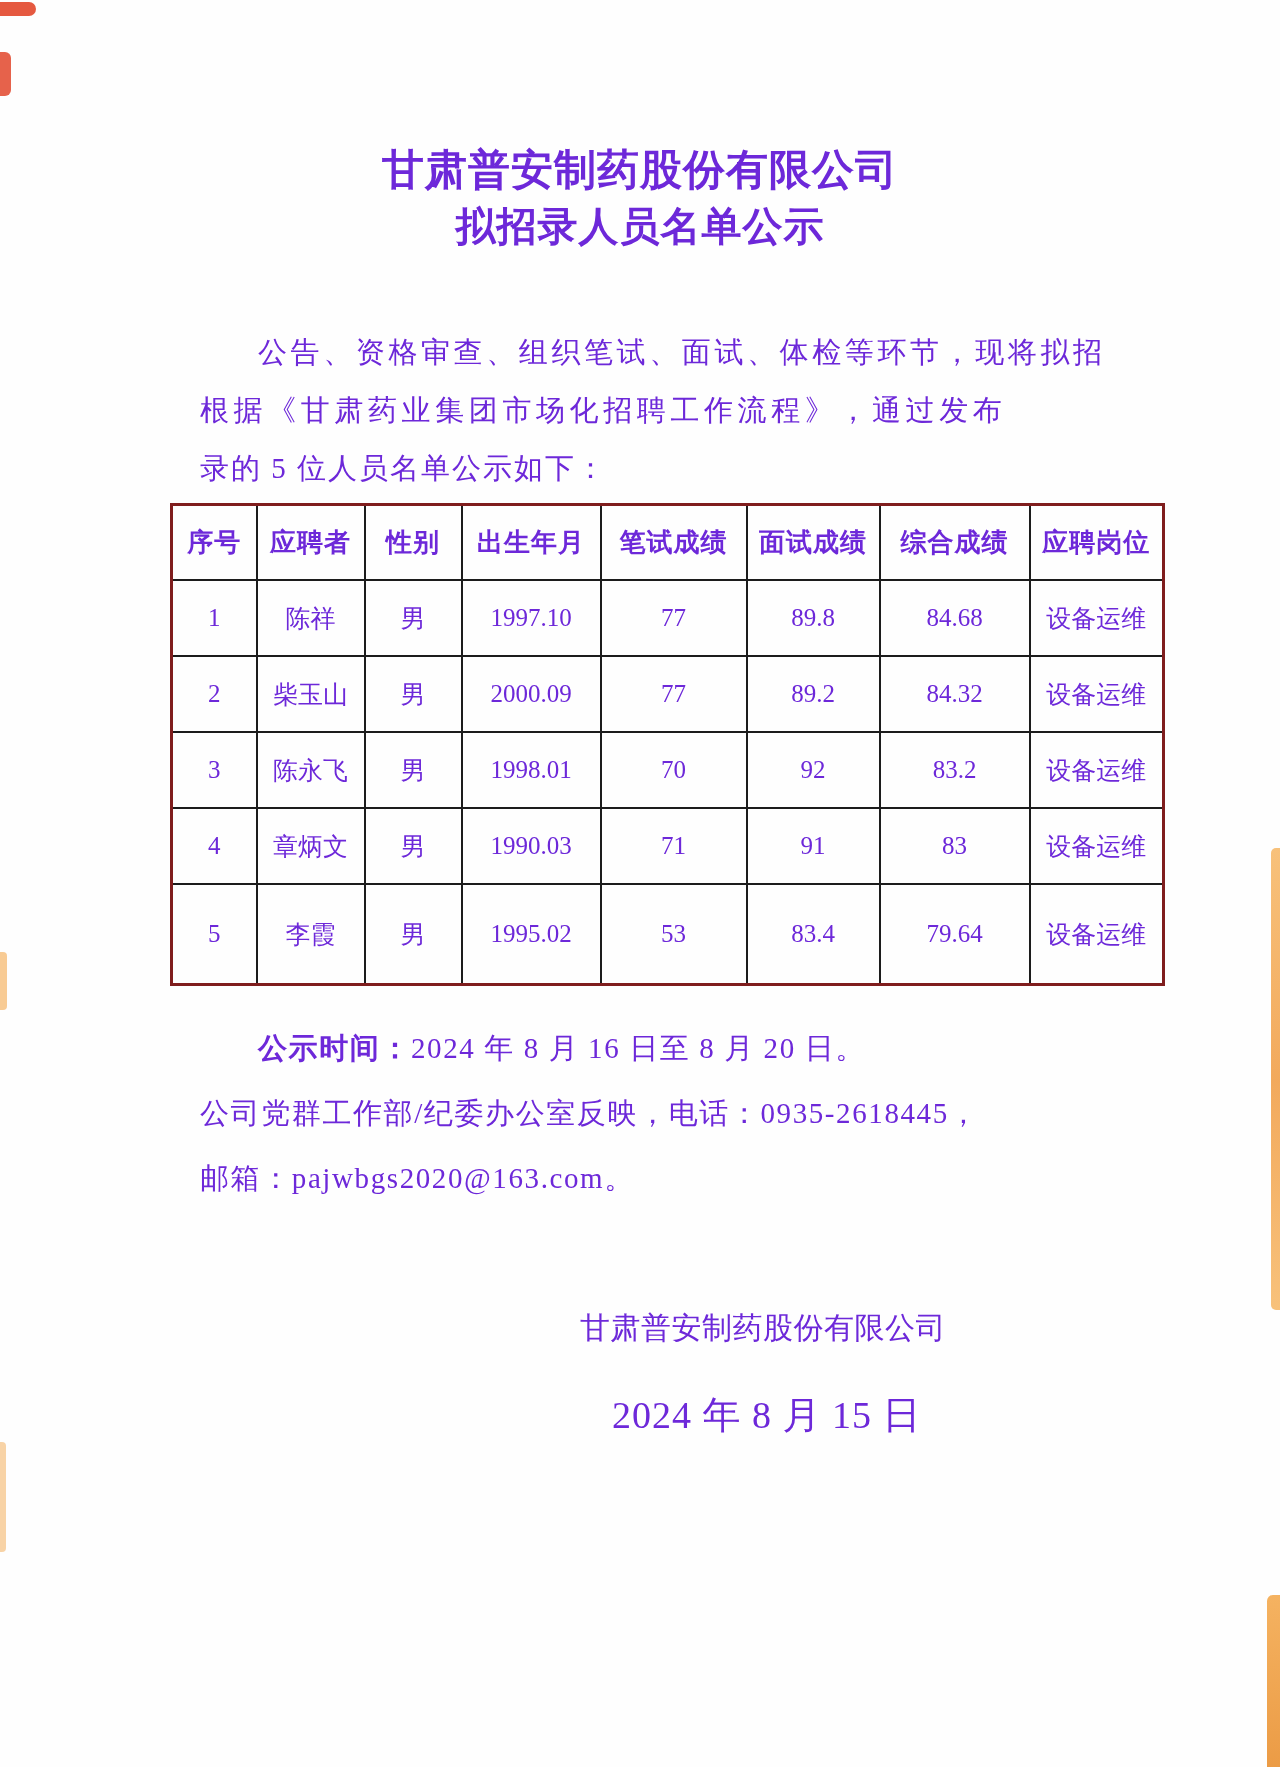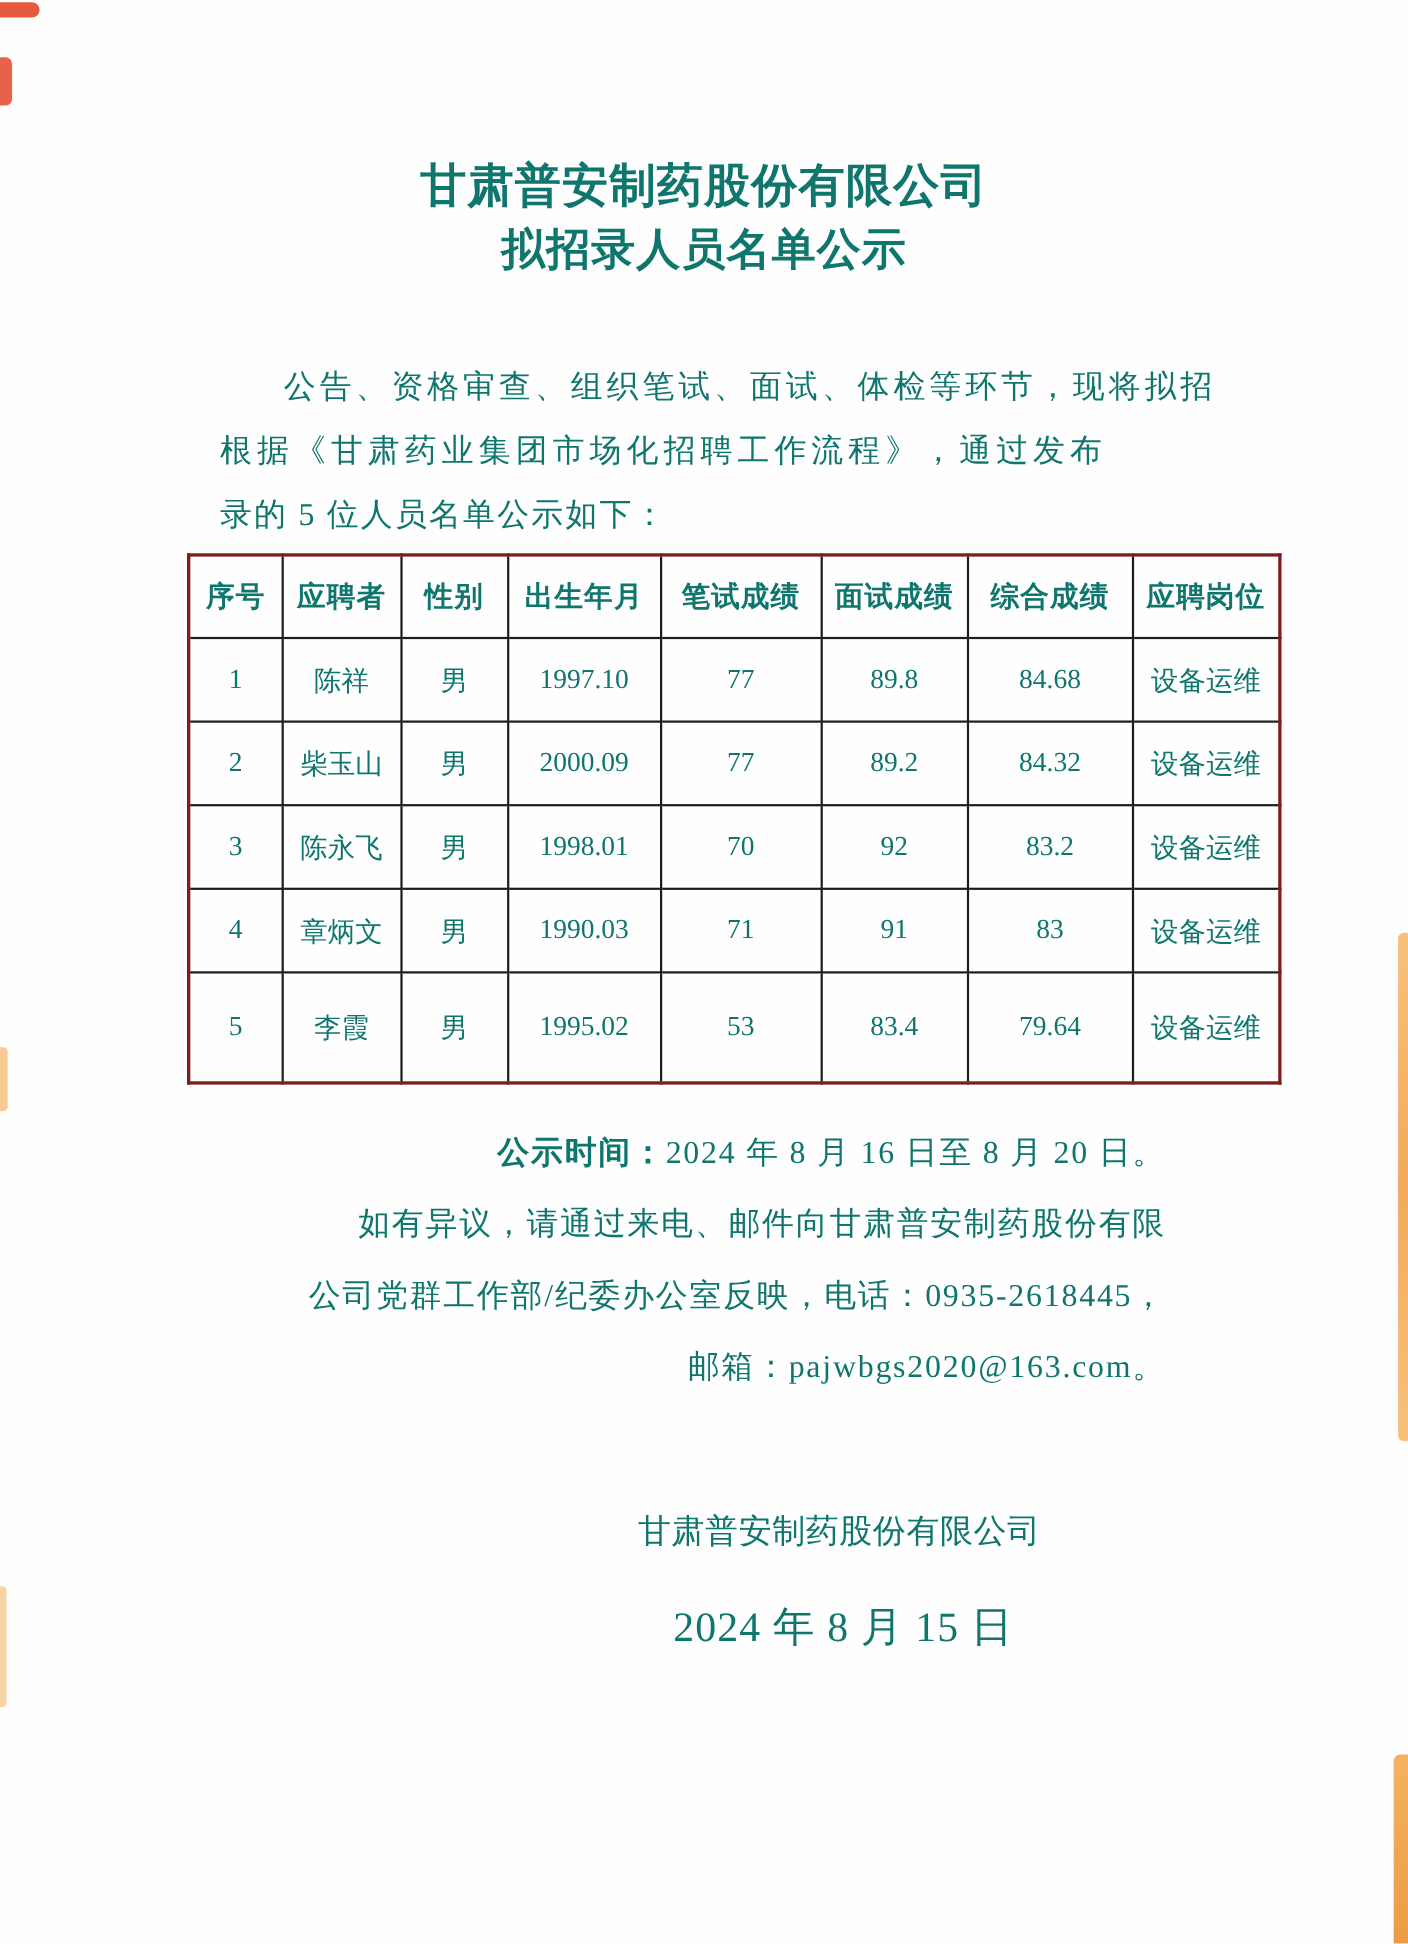--- a/index.html
+++ b/index.html
@@ -4,21 +4,21 @@
 <style>
   html,body{margin:0;padding:0;background:#ffffff;}
   .page{
     position:relative;
     width:1280px;
     height:1767px;
     margin:0 auto;
     background:#fefefe;
     overflow:hidden;
     font-family:"Liberation Serif","DejaVu Serif",serif;
-    color:#0f766e;
+    color:#6d28d9;
     box-sizing:border-box;
     padding-top:145px;
   }
   
   .title-line1{
     margin:0;
     text-align:center;
     font-size:42px;
     line-height:50px;
     font-weight:700;
@@ -70,21 +70,20 @@
   table.roster td{
     height:74px;
     font-size:25px;
   }
   table.roster tr.last td{ height:98px; }
   
   .notice{
     margin:30px 0 0 200px;
     width:860px;
     font-size:29px;
-    text-align:right;
   }
   .notice .nline{
     height:65px;
     line-height:65px;
     letter-spacing:1.6px;
     white-space:nowrap;
   }
   .notice .indent{ text-indent:58px; }
   .bold{ font-weight:700; }
   
@@ -208,21 +207,20 @@
         <td>79.64</td>
         <td>设备运维</td>
       </tr>
     </tbody>
   </table>
 
   <div class="notice">
     <div class="nline indent">
       <span class="bold">公示时间：</span><span>2024 年 8 月 16 日至 8 月 20 日。</span>
     </div>
-    <div class="nline indent">如有异议，请通过来电、邮件向甘肃普安制药股份有限</div>
     <div class="nline">公司党群工作部/纪委办公室反映，电话：0935-2618445，</div>
     <div class="nline">邮箱：pajwbgs2020@163.com。</div>
   </div>
 
   <div class="signature">
     <div class="sig-company">甘肃普安制药股份有限公司</div>
     <div class="sig-date">2024 年 8 月 15 日</div>
   </div>
 
 </div>

